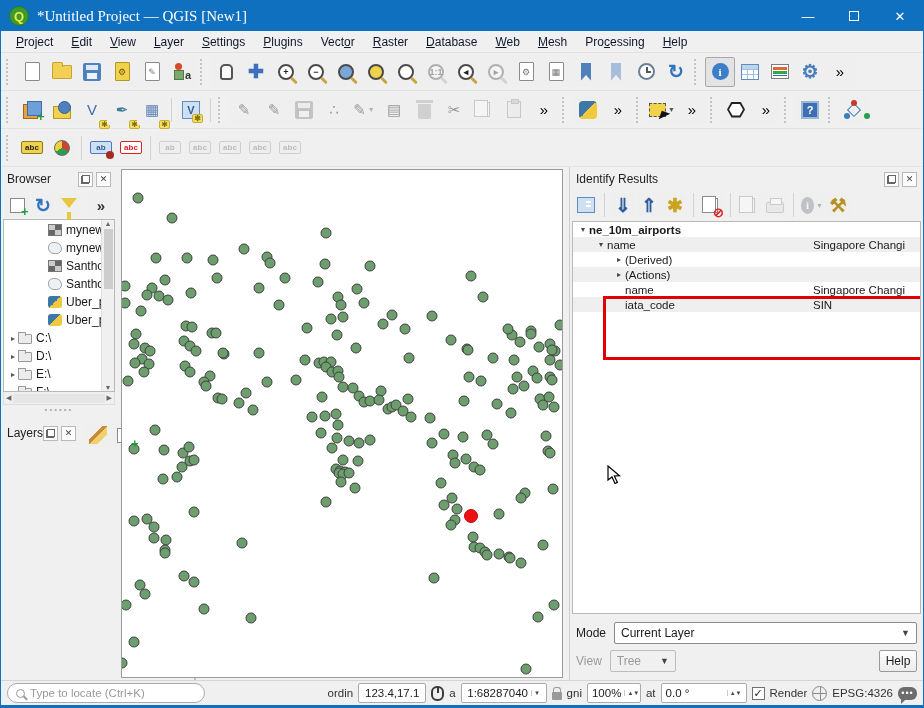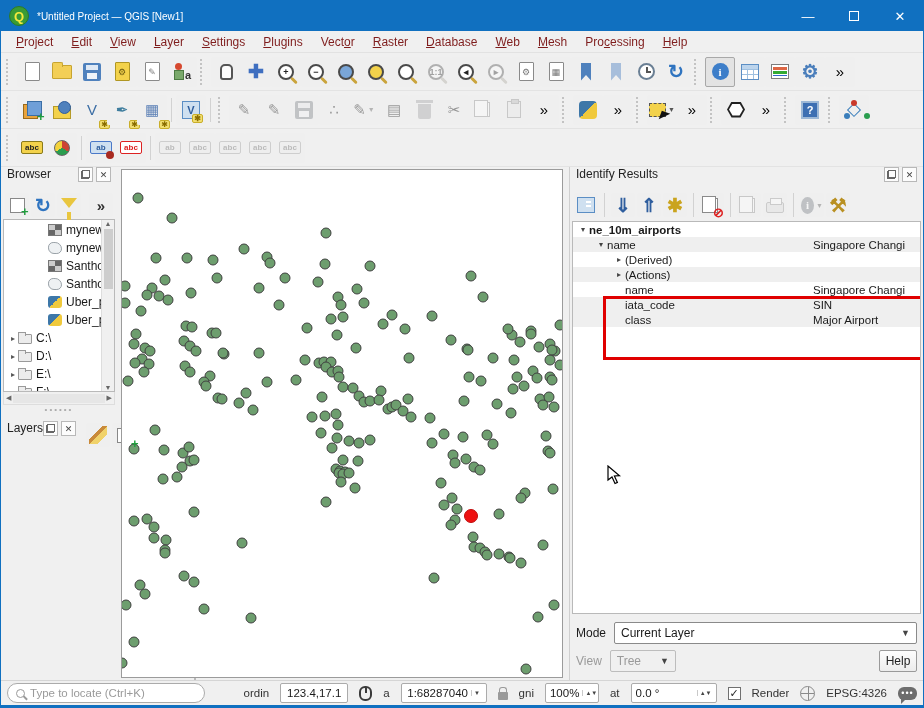--- a/index.html
+++ b/index.html
@@ -3,28 +3,28 @@
 <meta charset="utf-8">
 <style>
   * { box-sizing: border-box; margin: 0; padding: 0; }
   html,body { width:924px; height:708px; overflow:hidden; }
   body { font-family:"Liberation Sans","DejaVu Sans",sans-serif; font-size:12px; color:#1a1a1a; background:#f0f0f0; }
   .window { width:924px; height:708px; border:1px solid #1070c0; display:flex; flex-direction:column; position:relative; background:#f0f0f0; }
 
   
   .titlebar { height:30px; background:var(--titlebar,#1070c0); display:flex; align-items:center; color:#fff; flex:0 0 auto; }
   .logo { width:20px; height:20px; border-radius:50%; background:#3a9b35; color:#f5e93d; font-weight:bold; font-size:13px; display:flex; align-items:center; justify-content:center; margin:0 8px 0 8px; border:1px solid #2c7a28; }
-  .title-text { font-size:10px; }
+  .title-text { font-size:15px;font-family:Liberation Serif, serif; }
   .win-btns { margin-left:auto; display:flex; height:100%; }
   .win-btn { width:46px; height:100%; display:flex; align-items:center; justify-content:center; font-size:13px; color:#fff; }
   .win-btn .sq { width:10px; height:10px; border:1px solid #fff; display:block; }
 
   
   .menubar { height:22px; background:#f0f0f0; display:flex; align-items:center; padding-left:6px; border-bottom:1px solid #e2e2e2; flex:0 0 auto; }
-  .menu-item { padding:2px 9px; color:#7f1d1d; }
+  .menu-item { padding:2px 9px; color:#0f172a; }
   .menu-item u { text-decoration:underline; }
 
   
   .tb { height:38px; display:flex; align-items:center; background:#f0f0f0; padding:0 2px; border-bottom:1px solid #e3e3e3; flex:0 0 auto; }
   .tbtn { width:30px; height:30px; display:flex; align-items:center; justify-content:center; border:1px solid transparent; border-radius:2px; position:relative; flex:0 0 auto; }
   .tbtn.checked { background:#e3e3e3; border-color:#a8a8a8; }
   .tbtn.dis { opacity:.38; filter:grayscale(.9); }
   .tbtn .glyph { font-size:15px; line-height:1; }
   .tbtn .glyph.big { font-size:19px; font-weight:bold; }
   .dd { font-size:7px; color:#555; margin-left:2px; }
@@ -98,21 +98,21 @@
   .i-eye { width:17px; height:11px; border:2px solid #555; border-radius:50%; background:#fff; }
   .i-eye::after { content:""; position:absolute; width:5px; height:5px; background:#335a88; border-radius:50%; }
   .i-form { width:18px; height:16px; border:1px solid #5b8ec4; background:#cfe0f0; }
   .i-form::before { content:""; position:absolute; inset:3px 3px 3px 8px; background:repeating-linear-gradient(#fff 0 2px,transparent 2px 4px); }
   .i-clear { width:12px; height:15px; background:#fff; border:1px solid #8a8a8a; }
   .i-clear::before { content:""; position:absolute; left:-5px; top:-3px; width:12px; height:15px; background:#fff; border:1px solid #8a8a8a; }
   .i-clear::after { content:"⊘"; position:absolute; right:-7px; bottom:-8px; color:#d22; font-size:13px; font-weight:bold; }
 
   
   .main { flex:1 1 auto; position:relative; background:#f0f0f0; }
-  .panel-title { height:24px; display:flex; padding:0 6px; font-size:12px; color:#222; }
+  .panel-title { height:24px; display:flex; align-items:center; padding:0 6px; font-size:12px; color:#222; }
   .pt-btns { margin-left:auto; display:flex; gap:3px; }
   .pt-btn { width:15px; height:15px; border:1px solid #b8b8b8; background:#fcfcfc; display:flex; align-items:center; justify-content:center; font-size:9px; color:#444; position:relative; }
   .pt-float::before { content:""; width:6px; height:6px; border:1px solid #666; position:absolute; left:2px; bottom:2px; }
   .pt-float::after { content:""; width:6px; height:6px; border:1px solid #666; background:#fcfcfc; position:absolute; right:2px; top:2px; }
   .panel-toolbar { height:28px; display:flex; align-items:center; padding:0 4px; gap:2px; }
   .panel-toolbar .tbtn { width:24px; height:24px; }
   .ov { font-size:12px; color:#333; font-weight:bold; margin-left:auto; padding:0 4px; }
 
   .leftdock { position:absolute; left:0; top:0; width:116px; height:100%; }
   .browser-panel { position:absolute; left:0; top:0; width:116px; height:246px; display:flex; flex-direction:column; }
@@ -158,21 +158,21 @@
   .id-link { color:var(--link,#0000dd); text-decoration:underline; }
   .annot { position:absolute; border:3px solid var(--annot,#e00000); pointer-events:none; z-index:5; }
   .id-mode { display:flex; align-items:center; gap:8px; padding:2px 6px 4px 6px; }
   .combo { flex:1; height:22px; background:#fff; border:1px solid #8a8a8a; border-radius:2px; display:flex; align-items:center; padding:0 6px; }
   .combo .arr { margin-left:auto; font-size:9px; color:#444; }
   .combo.dis { background:#f0f0f0; color:#9a9a9a; border-color:#bdbdbd; flex:0 0 66px; }
   .id-view { display:flex; align-items:center; gap:8px; padding:2px 6px 8px 6px; color:#9a9a9a; }
   .help-btn { margin-left:auto; width:38px; height:22px; border:1px solid #9a9a9a; border-radius:2px; background:linear-gradient(#fdfdfd,#ececec); display:flex; align-items:center; justify-content:center; color:#222; }
 
   
-  .statusbar { height:27px; flex:0 0 auto; background:#f0f0f0; border-top:1px solid #d5d5d5; display:flex; align-items:center; padding:0 6px; gap:11px; font-size:11.5px; border-bottom:2px solid var(--titlebar,#1070c0); }
+  .statusbar { height:27px; flex:0 0 auto; background:#f0f0f0; border-top:1px solid #d5d5d5; display:flex; align-items:center; padding:0 6px; gap:5px; font-size:11.5px; border-bottom:2px solid var(--titlebar,#1070c0); }
   .locator { width:198px; height:20px; border:1px solid #ababab; border-radius:10px; background:#fff; display:flex; align-items:center; padding:0 8px; color:#9a9a9a; gap:5px; flex:0 0 auto; }
   .s-mag { width:9px; height:9px; border:1.5px solid #9a9a9a; border-radius:50%; position:relative; flex:0 0 auto; }
   .s-mag::after { content:""; position:absolute; width:5px; height:1.5px; background:#9a9a9a; bottom:-2px; right:-4px; transform:rotate(45deg); }
   .sb-label { color:#333; overflow:hidden; white-space:nowrap; }
   .sb-box { height:20px; background:#fff; border:1px solid #ababab; border-radius:2px; display:flex; align-items:center; justify-content:center; padding:0 4px; white-space:nowrap; }
   .spin { display:flex; flex-direction:column; justify-content:center; font-size:6px; color:#444; border-left:1px solid #c9c9c9; margin-left:3px; padding-left:2px; line-height:1.1; }
   .i-mouse { width:13px; height:15px; border:2px solid #3a3a3a; border-radius:6px; position:relative; }
   .i-mouse::after { content:""; position:absolute; left:4px; top:0; width:1.5px; height:5px; background:#3a3a3a; }
   .i-lock { width:10px; height:8px; background:#9a9a9a; border-radius:1px; position:relative; margin-top:5px; }
   .i-lock::before { content:""; position:absolute; left:1px; top:-5px; width:6px; height:5px; border:1.5px solid #9a9a9a; border-bottom:none; border-radius:3px 3px 0 0; }
@@ -854,27 +854,20 @@
               </div>
               <div class="id-col2"><span>Singapore Changi</span></div>
             </div>
             <div class="id-row alt">
               <div class="id-col1" style="padding-left: 40px;">
                 <span class="id-arrow"></span>
                 <span>iata_code</span>
               </div>
               <div class="id-col2"><span>SIN</span></div>
             </div>
-            <div class="id-row alt">
-              <div class="id-col1" style="padding-left: 40px;">
-                <span class="id-arrow"></span>
-                <span>class</span>
-              </div>
-              <div class="id-col2"><span>Major Airport</span></div>
-            </div>
           </div>
         <div class="annot" style="left:30px; top:74px; width:322px; height:64px;"></div>
       </div>
       <div class="id-mode">
         <span>Mode</span>
         <div class="combo">
           <span>Current Layer</span>
           <span class="arr">▼</span>
         </div>
       </div>

